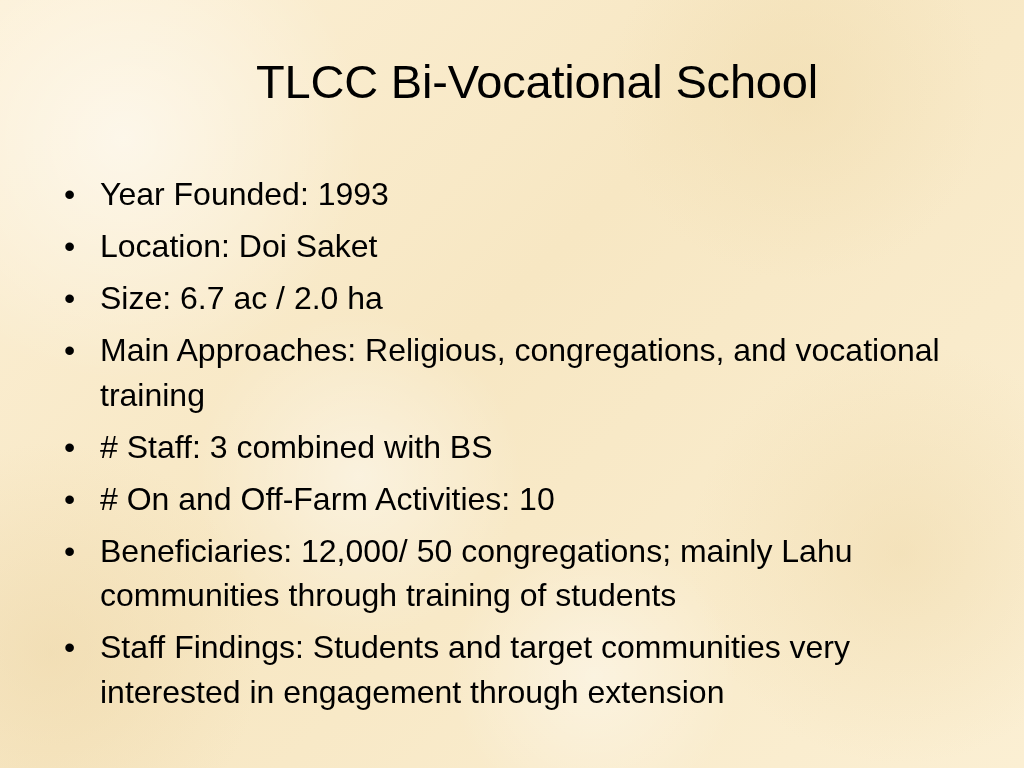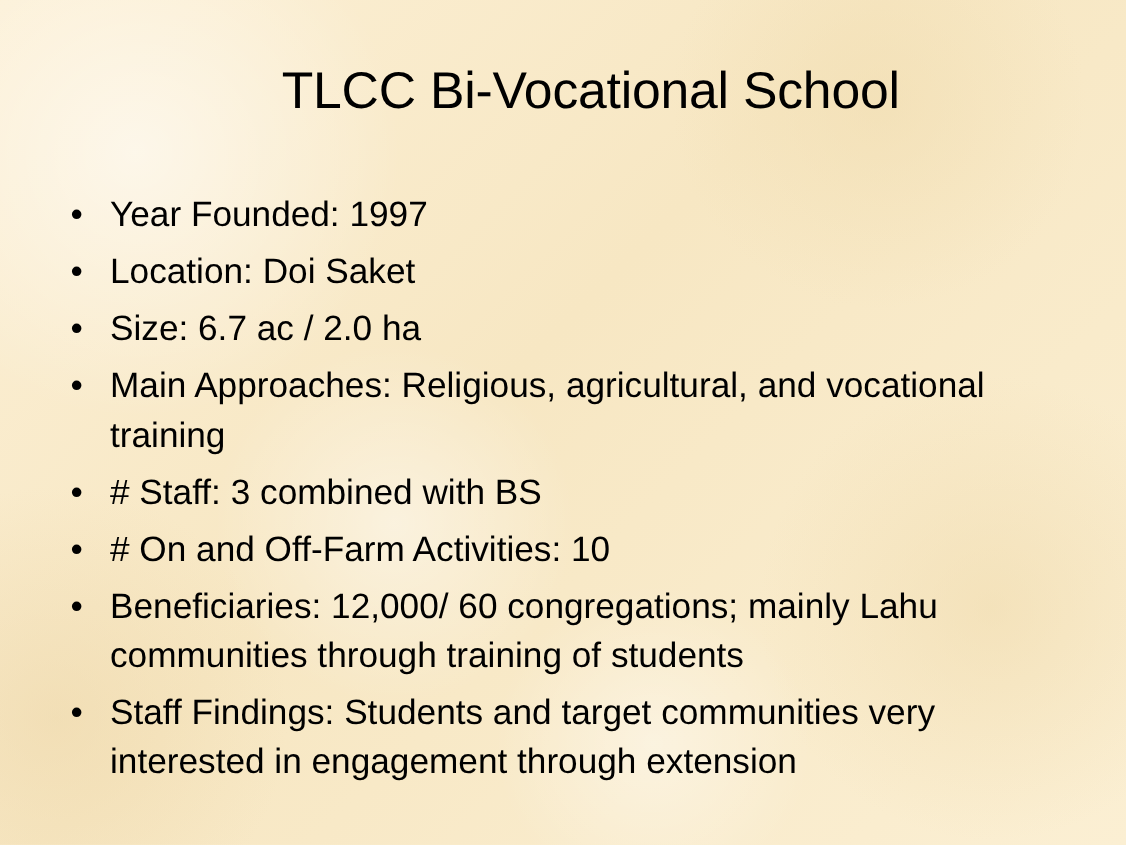--- a/index.html
+++ b/index.html
@@ -72,45 +72,45 @@
 </head>
 <body>
 
 <div class="slide">
 
   <div class="slide-title">TLCC Bi-Vocational School</div>
 
   <ul class="bullets">
     <li class="bullet">
       <span class="dot">•</span>
-      <span class="txt">Year Founded: 1997</span>
+      <span class="txt">Year Founded: 1993</span>
     </li>
     <li class="bullet">
       <span class="dot">•</span>
       <span class="txt">Location: Doi Saket</span>
     </li>
     <li class="bullet">
       <span class="dot">•</span>
       <span class="txt">Size: 6.7 ac / 2.0 ha</span>
     </li>
     <li class="bullet">
       <span class="dot">•</span>
-      <span class="txt">Main Approaches: Religious, agricultural, and vocational training</span>
+      <span class="txt">Main Approaches: Religious, congregations, and vocational training</span>
     </li>
     <li class="bullet">
       <span class="dot">•</span>
       <span class="txt"># Staff: 3 combined with BS</span>
     </li>
     <li class="bullet">
       <span class="dot">•</span>
       <span class="txt"># On and Off-Farm Activities: 10</span>
     </li>
     <li class="bullet">
       <span class="dot">•</span>
-      <span class="txt">Beneficiaries: 12,000/ 60 congregations; mainly Lahu communities through training of students</span>
+      <span class="txt">Beneficiaries: 12,000/ 50 congregations; mainly Lahu communities through training of students</span>
     </li>
     <li class="bullet">
       <span class="dot">•</span>
       <span class="txt">Staff Findings: Students and target communities very interested in engagement through extension</span>
     </li>
   </ul>
 
 </div>
 
 </body></html>

